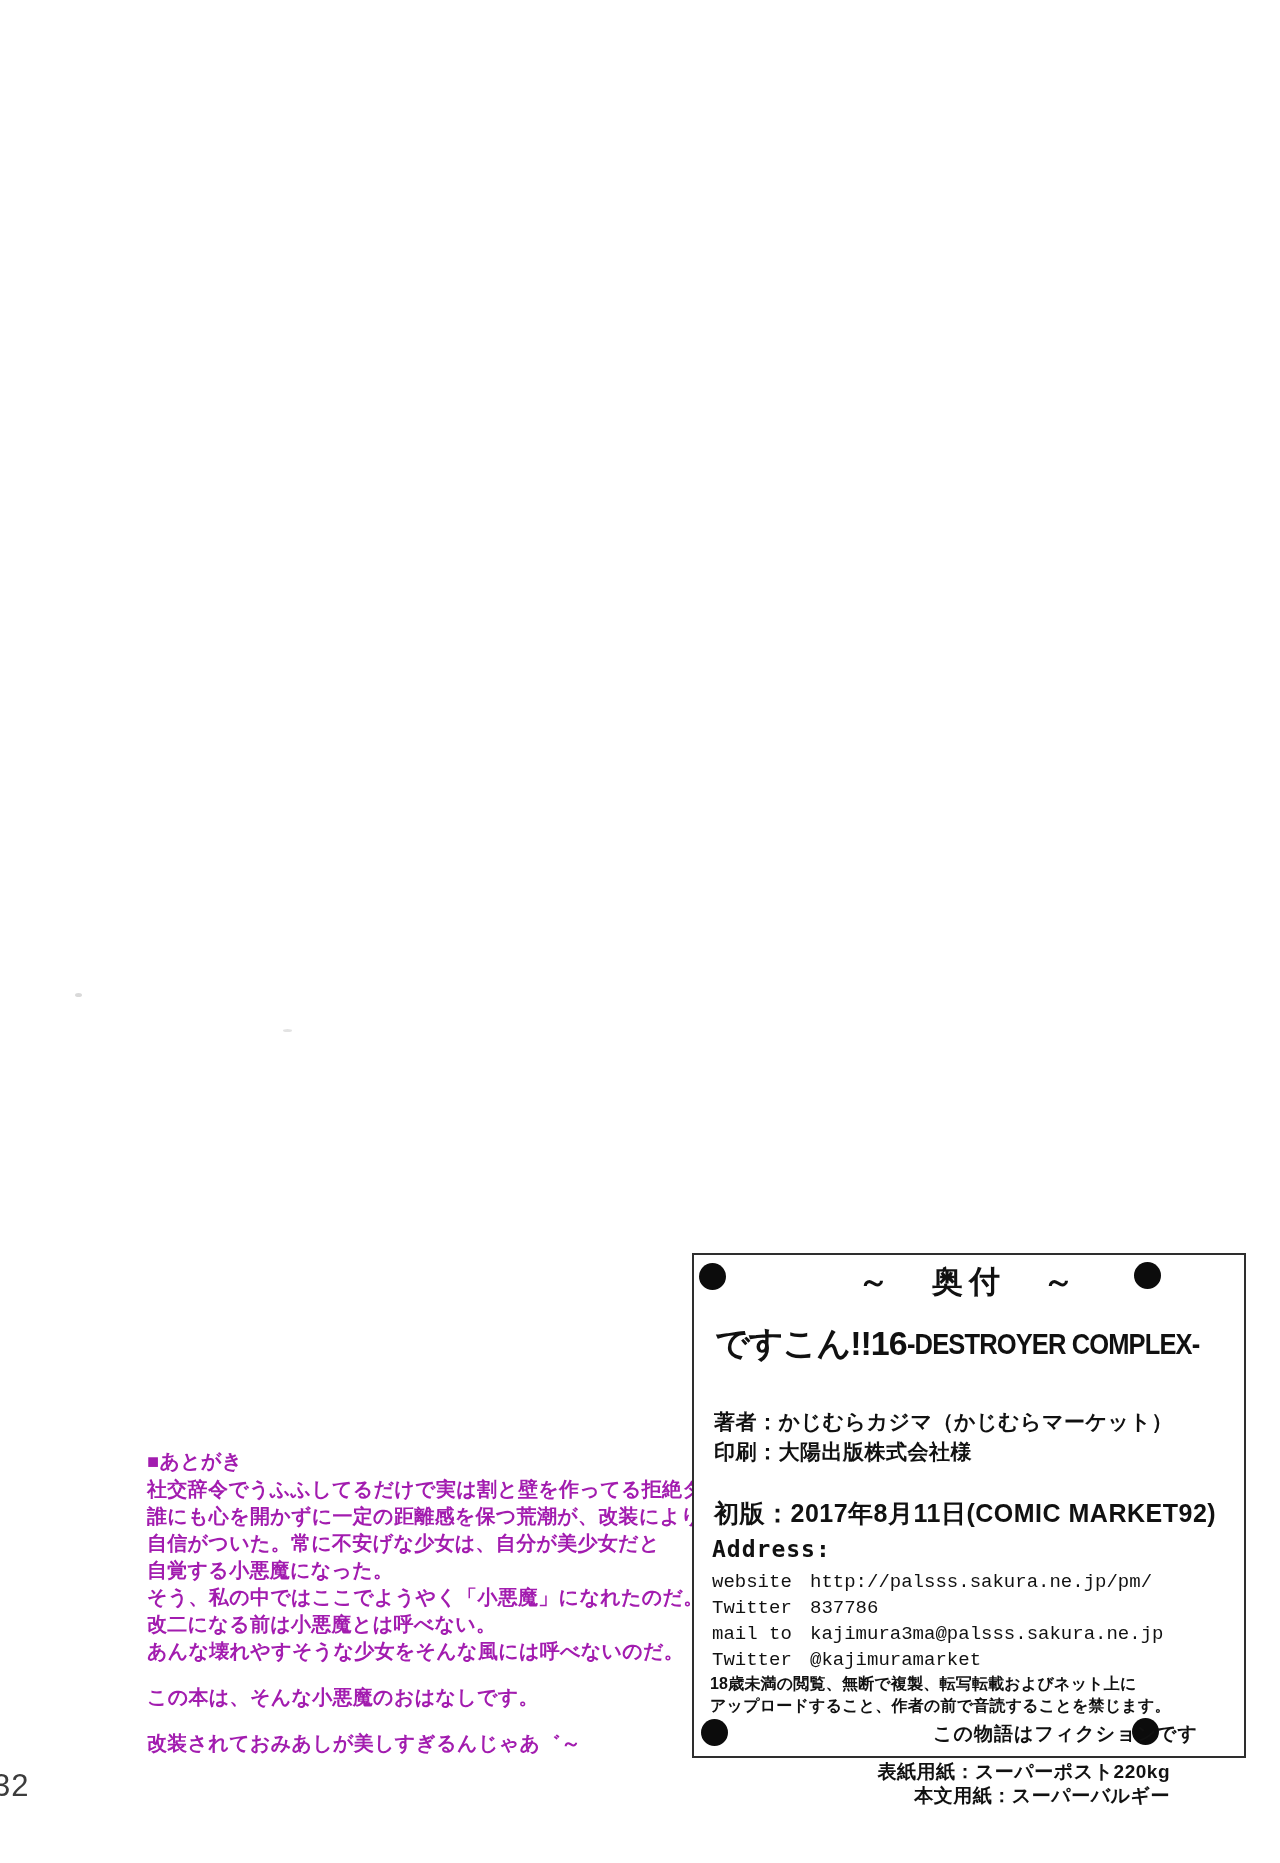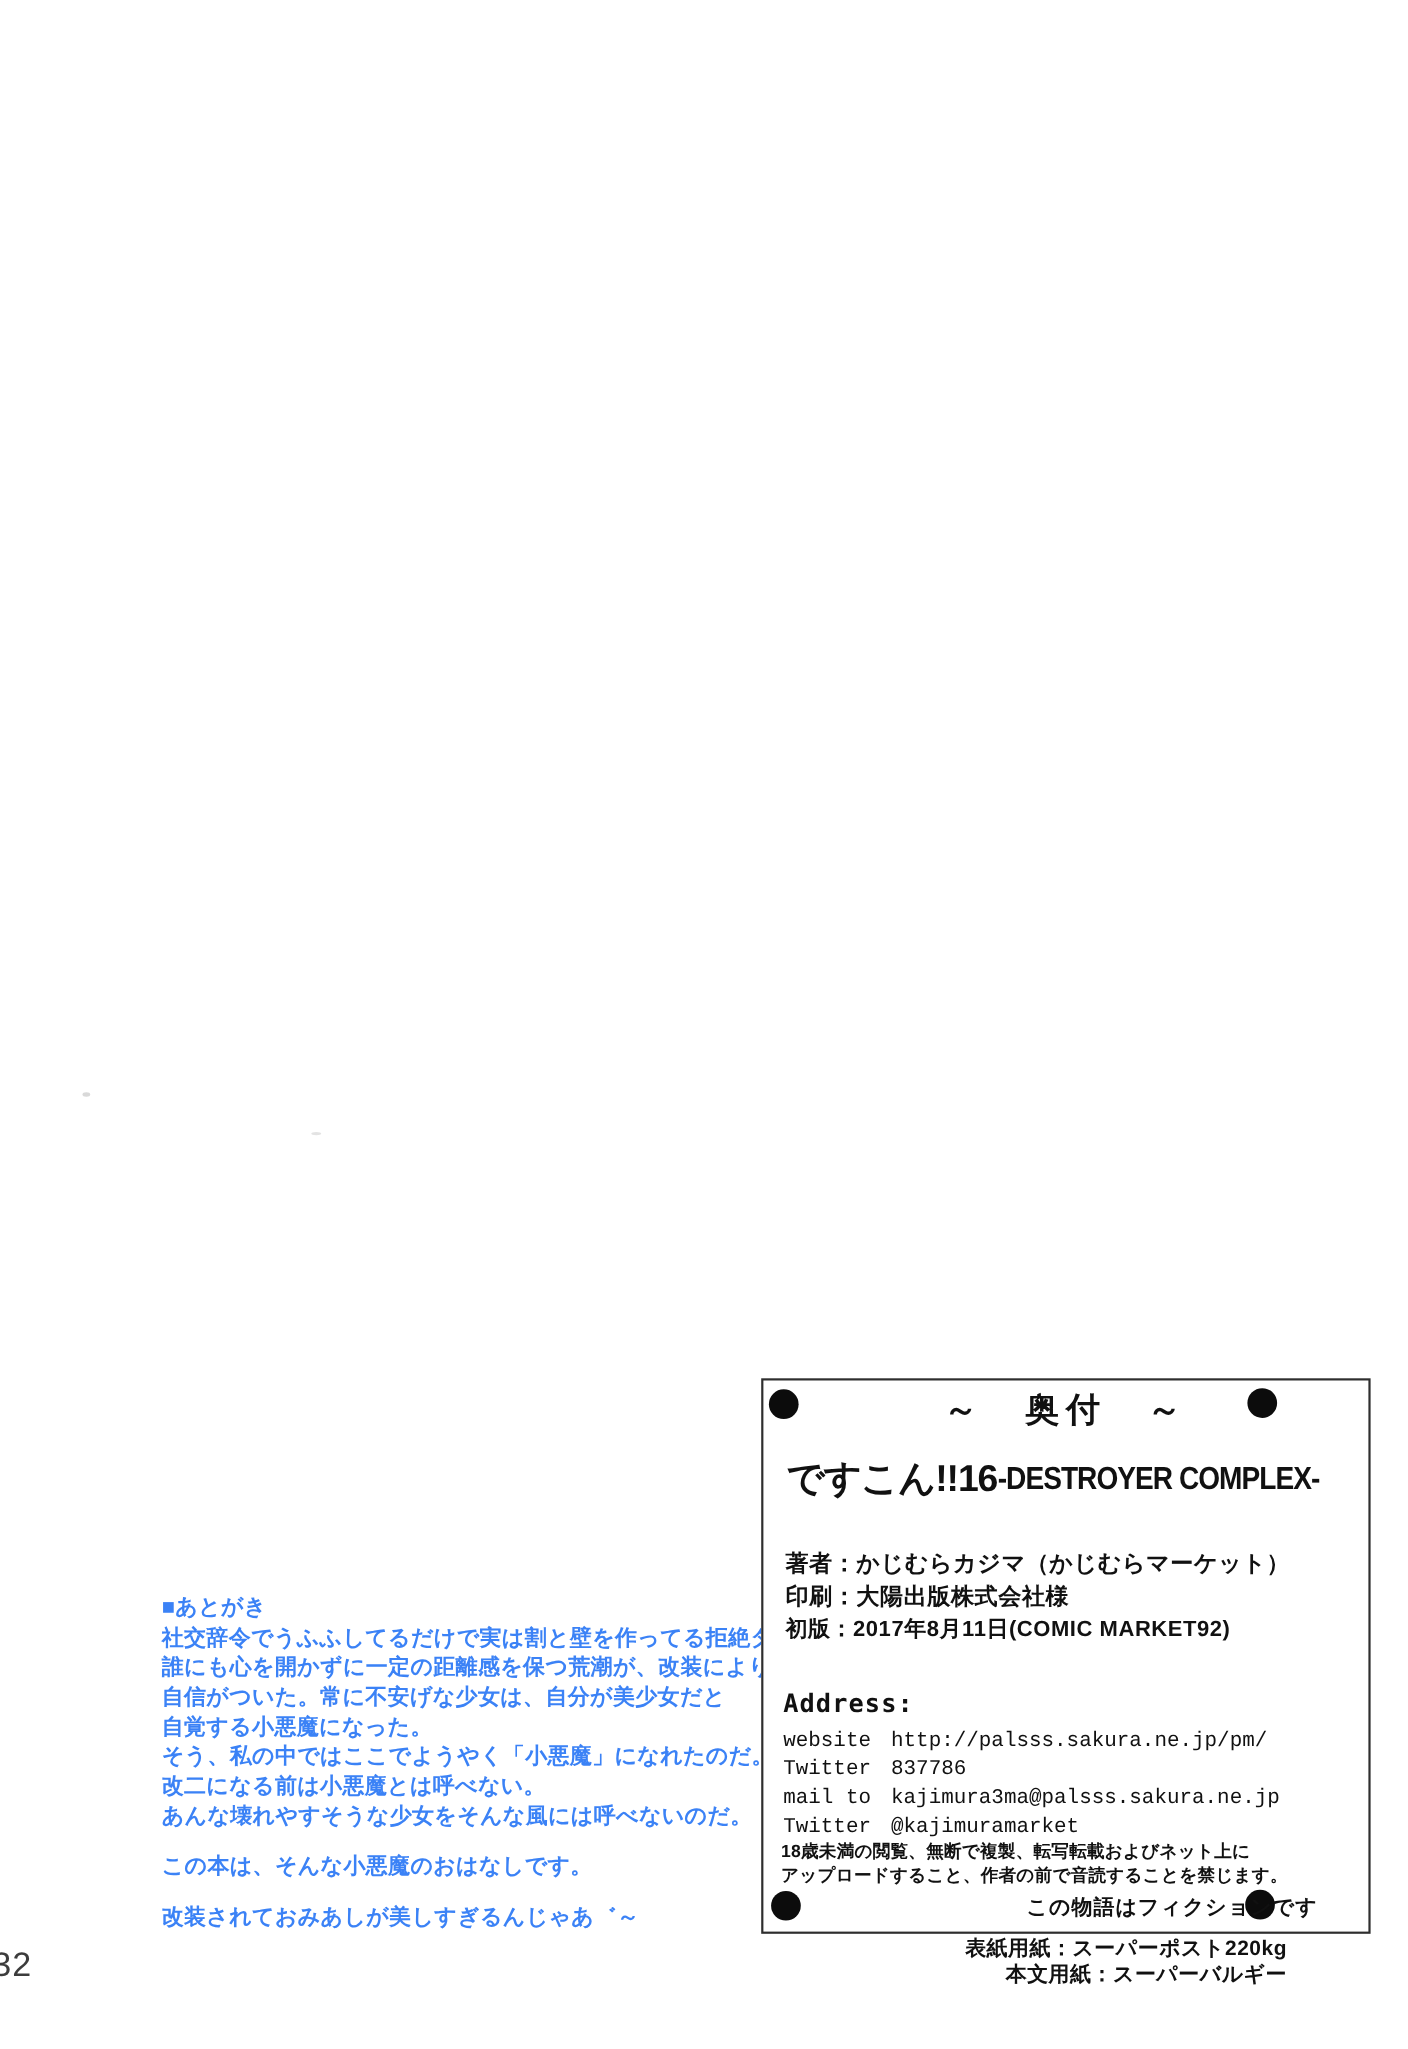--- a/index.html
+++ b/index.html
@@ -10,21 +10,21 @@
   }
   
   .speck{position:absolute;background:#d9d9d9;border-radius:50%;}
   .speck.s1{left:75px;top:993px;width:7px;height:4px;}
   .speck.s2{left:283px;top:1029px;width:9px;height:3px;background:#e3e3e3;}
 
   
   .afterword{
     position:absolute;left:147px;top:1448px;width:560px;
     font-size:20px;line-height:27px;font-weight:bold;letter-spacing:.3px;
-    color:#3b82f6;
+    color:#a21caf;
   }
   .afterword .heading{margin-bottom:1px;}
   .afterword .line{white-space:nowrap;}
   .afterword .note{margin-top:19px;white-space:nowrap;}
 
   
   .colophon{
     position:absolute;left:692px;top:1253px;width:554px;height:505px;
     border:2px solid #2e2e2e;box-sizing:border-box;background:#fff;
   }
@@ -40,21 +40,21 @@
   .colophon .title{
     position:absolute;left:21px;top:66px;width:440px;white-space:nowrap;
     font-weight:bold;
   }
   .colophon .title .jp{font-size:34px;letter-spacing:-1px;}
   .colophon .title .en{
     font-size:29px;letter-spacing:-1px;display:inline-block;
     transform:scaleX(.88);transform-origin:left center;vertical-align:1px;
   }
   .credits{position:absolute;left:20px;top:152px;font-size:21px;font-weight:bold;line-height:30px;white-space:nowrap;letter-spacing:.5px;}
-  .first-edition{position:absolute;left:20px;top:212px;font-size:20px;font-weight:bold;white-space:nowrap;letter-spacing:.5px;}
+  .first-edition{position:absolute;left:20px;top:242px;font-size:25px;font-weight:bold;white-space:nowrap;letter-spacing:.5px;}
   .address{position:absolute;left:18px;top:268px;font-family:"DejaVu Sans Mono", monospace;margin-top:13px;}
   .address .addr-heading{font-size:23px;font-weight:bold;margin-bottom:7px;letter-spacing:1px;}
   .address .row{font-size:19px;line-height:26px;white-space:nowrap;font-family:Liberation Mono, monospace;}
   .address .lbl{display:inline-block;width:98px;}
   .notice{
     position:absolute;left:16px;top:418px;font-size:16px;font-weight:bold;
     line-height:22px;white-space:nowrap;letter-spacing:.2px;
   }
   .fiction{
     position:absolute;right:46px;top:466px;font-size:19px;font-weight:bold;

